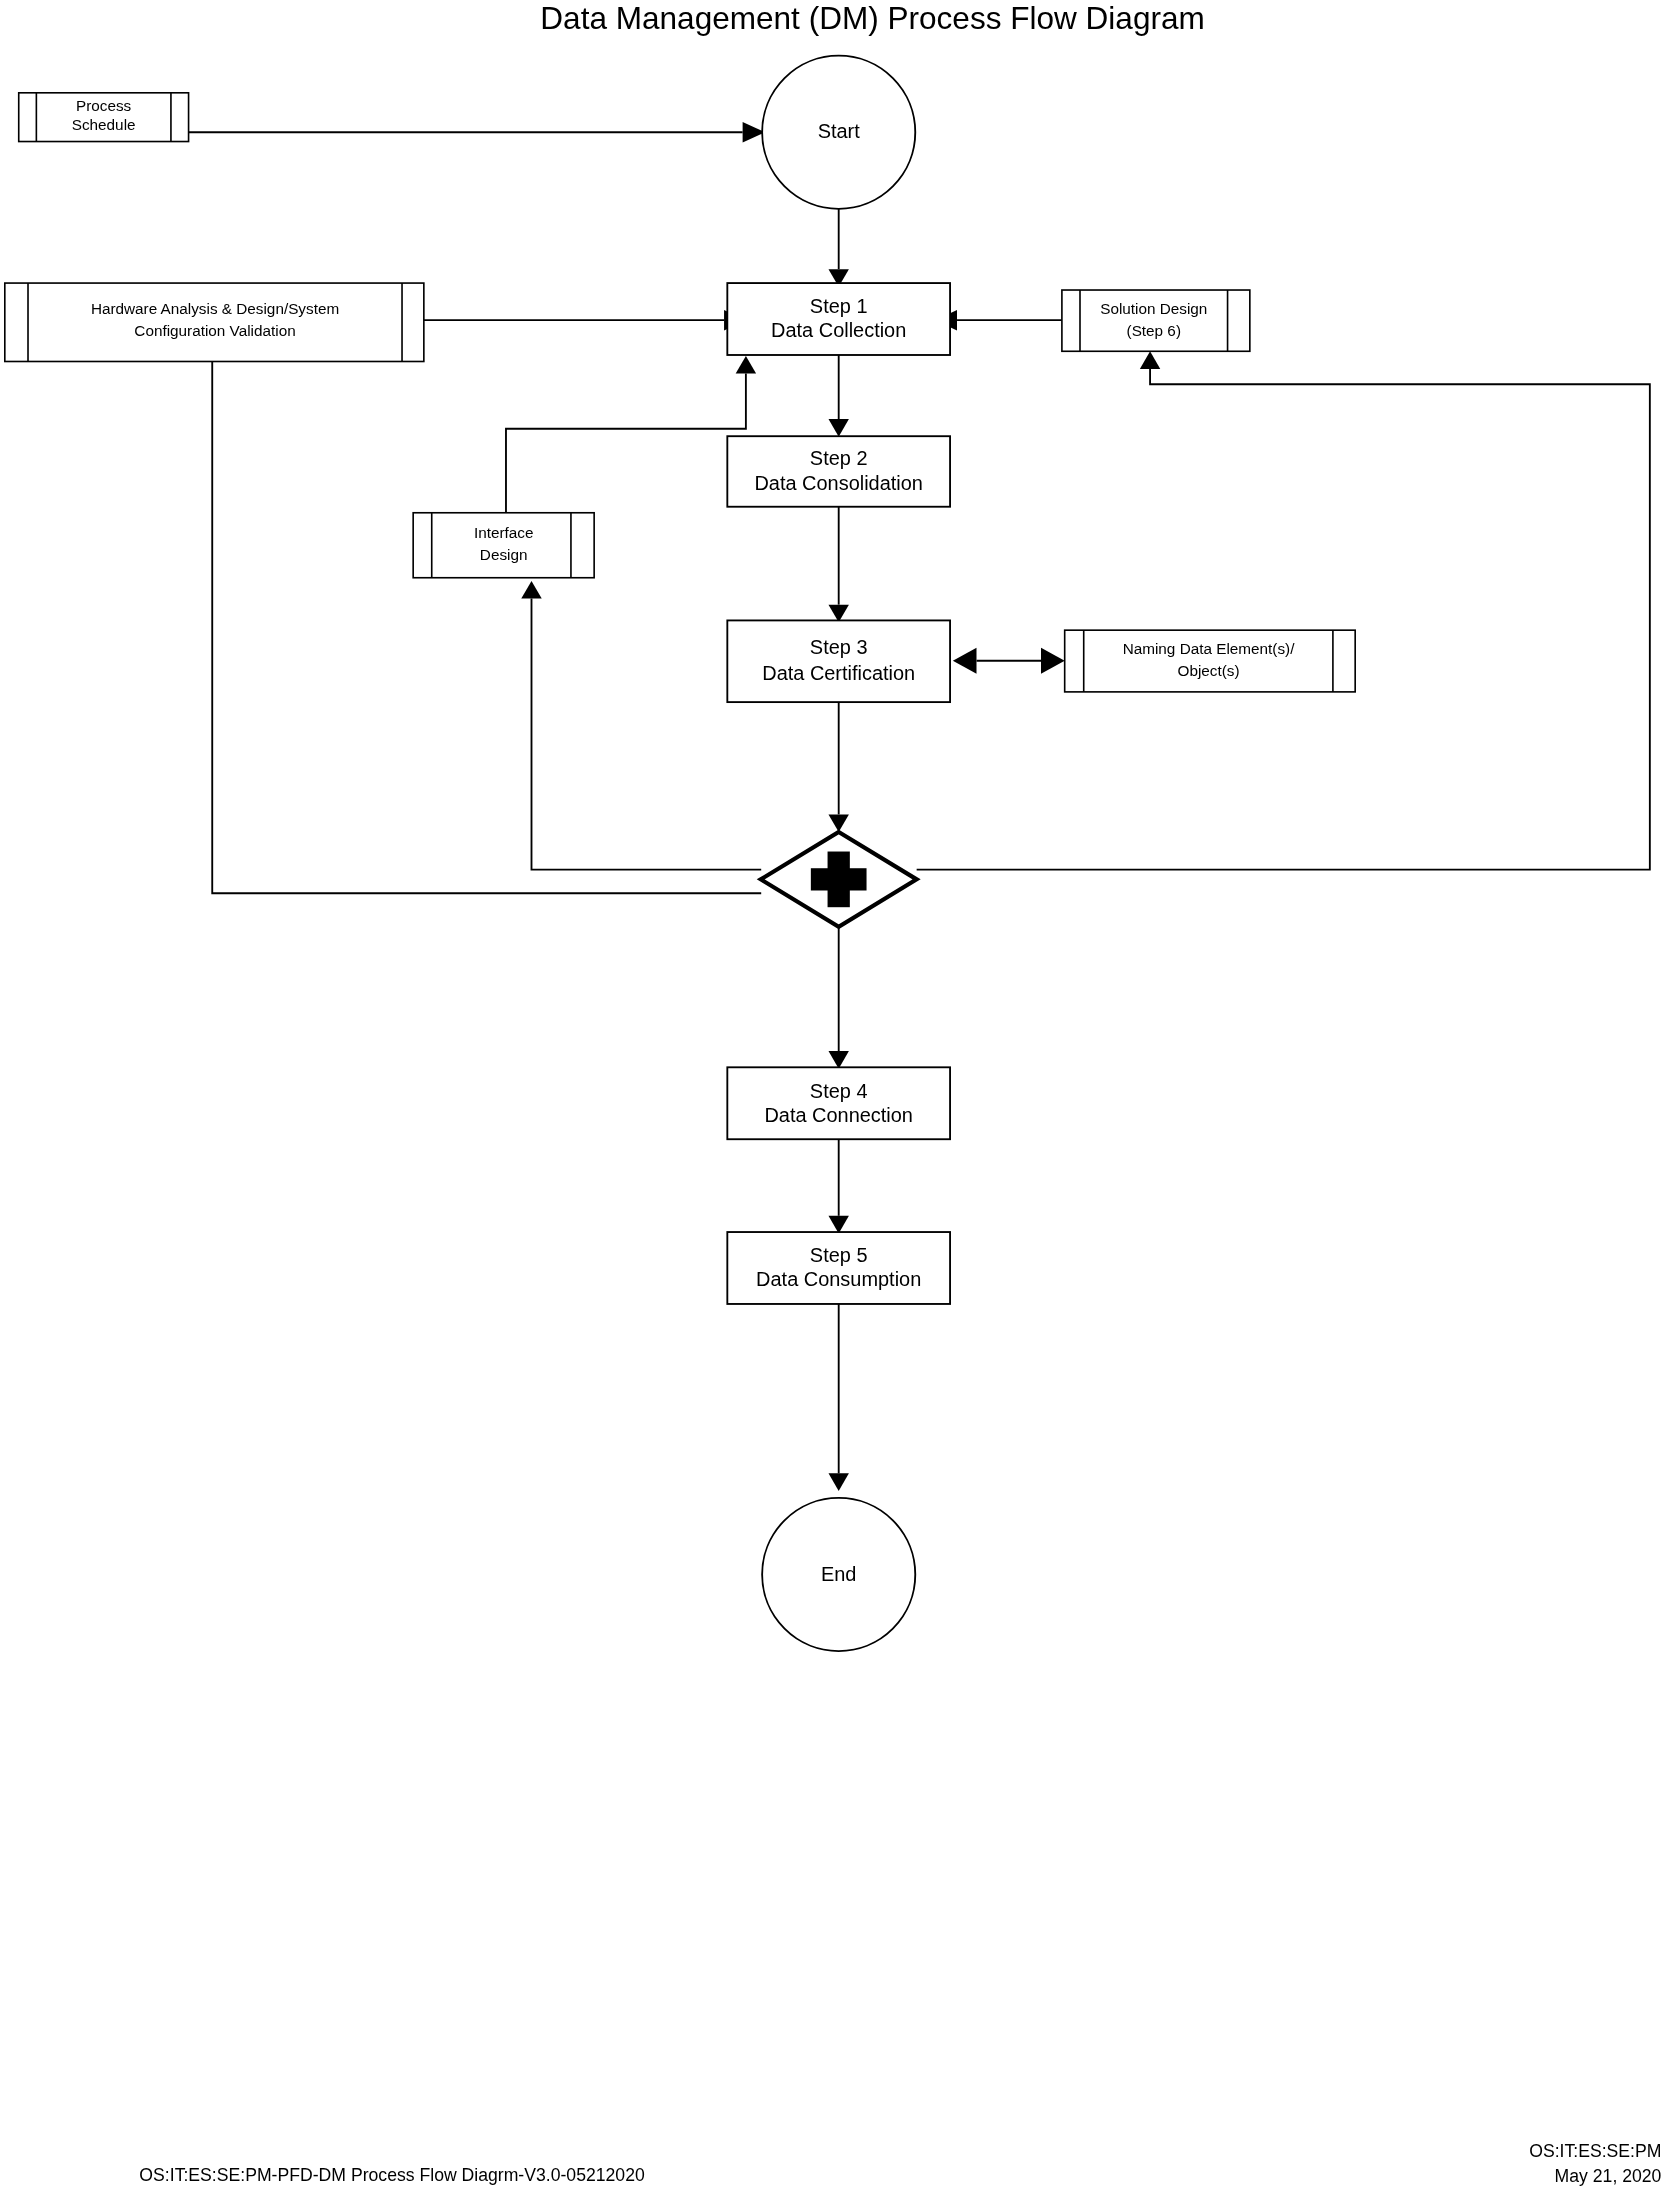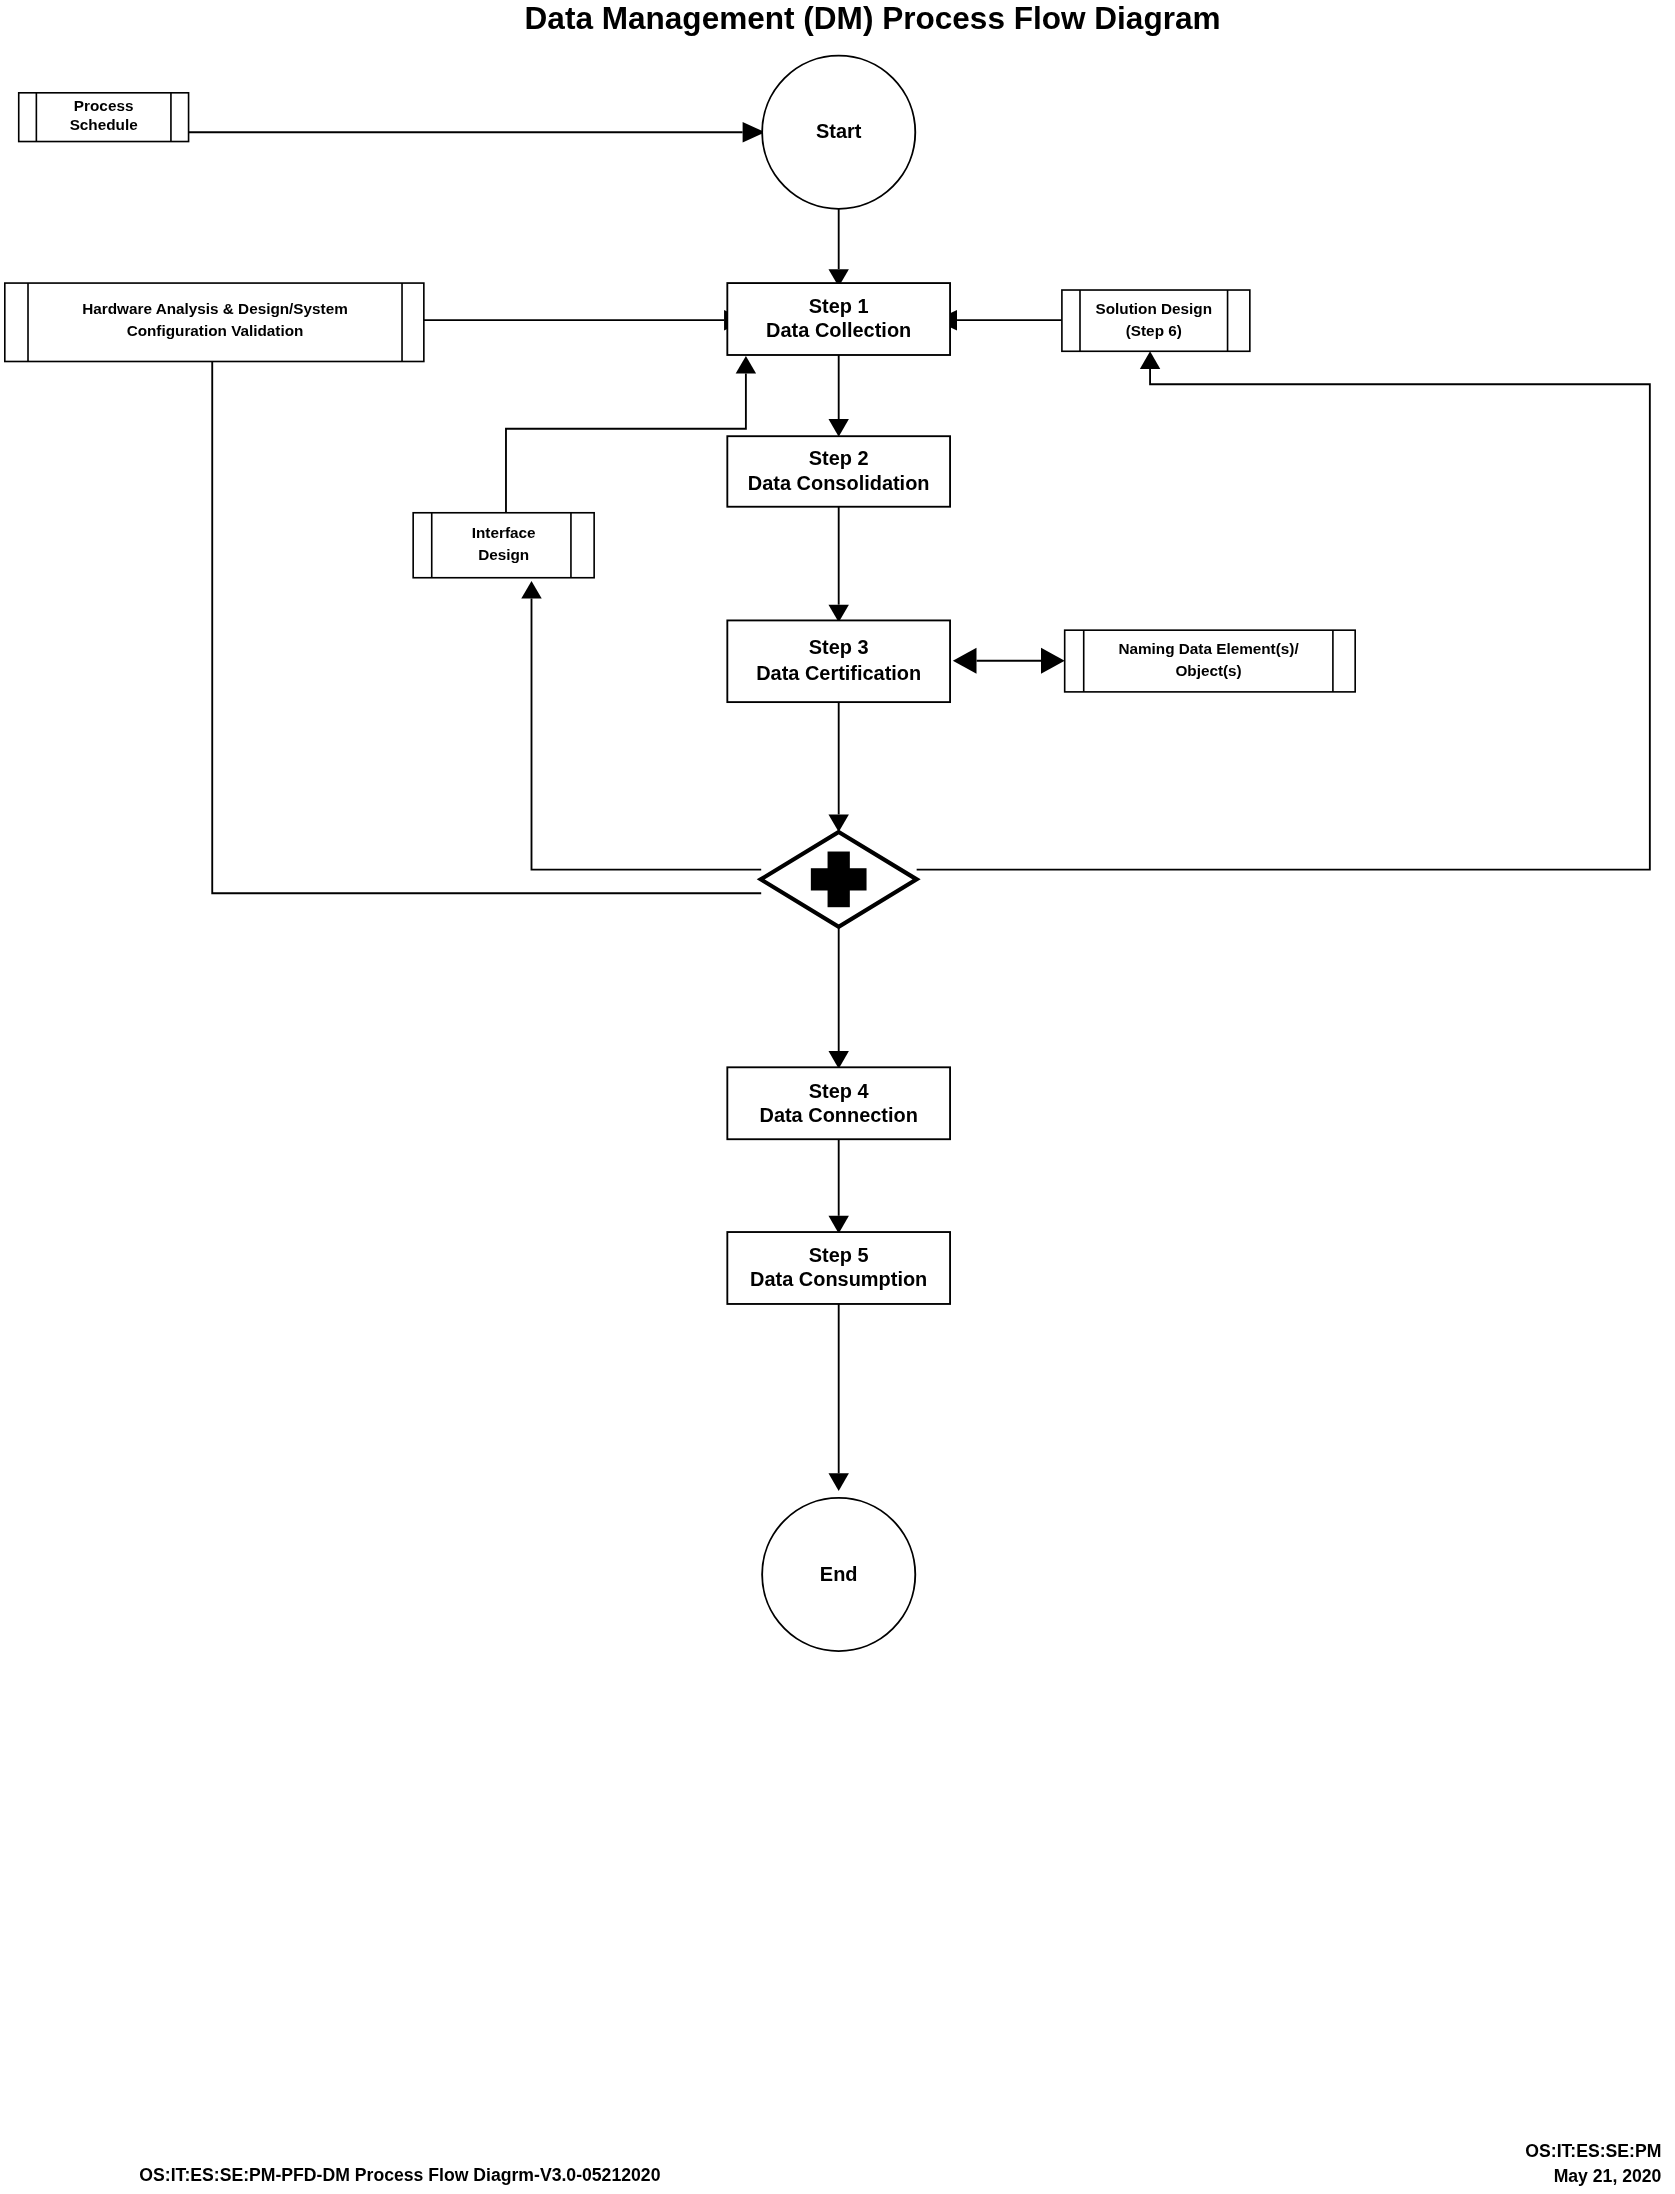--- a/index.html
+++ b/index.html
@@ -13,21 +13,20 @@
     font-family: "Liberation Sans", sans-serif;
     color: #000000;
     position: relative;
     overflow: hidden;
   }
   #diagram-root {
     position: absolute;
     top: 0; left: 0;
     width: 1544px;
     height: 2194px;
-    font-weight: bold;
   }
   svg.flow {
     display: block;
     width: 1676px;
     height: 2194px;
   }
   .shape-rect {
     fill: #ffffff;
     stroke: #000000;
     stroke-width: 4;

